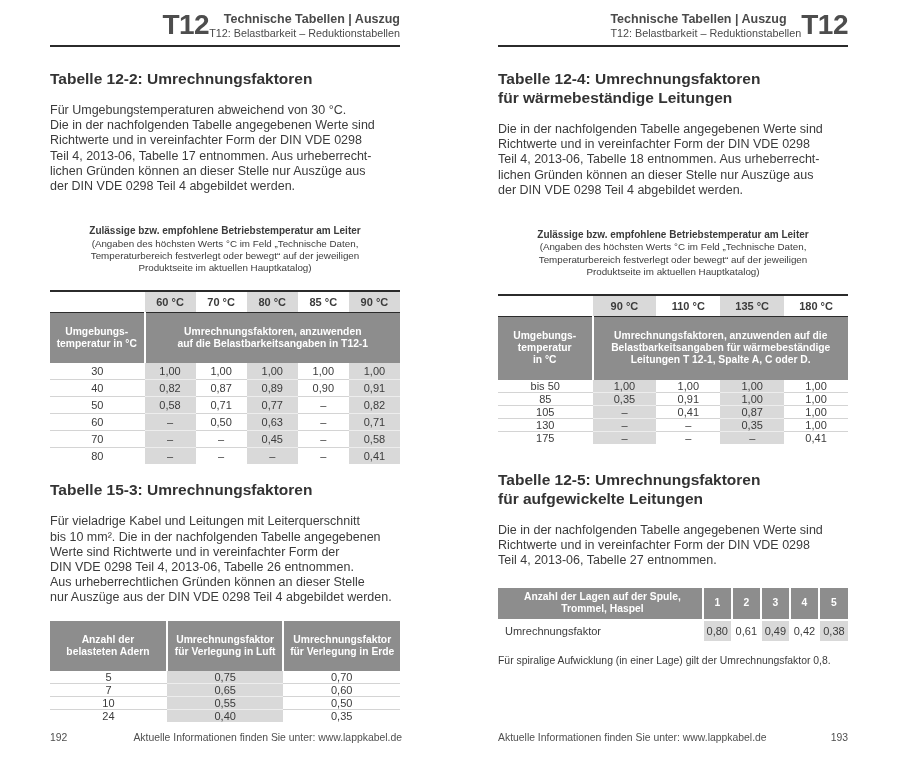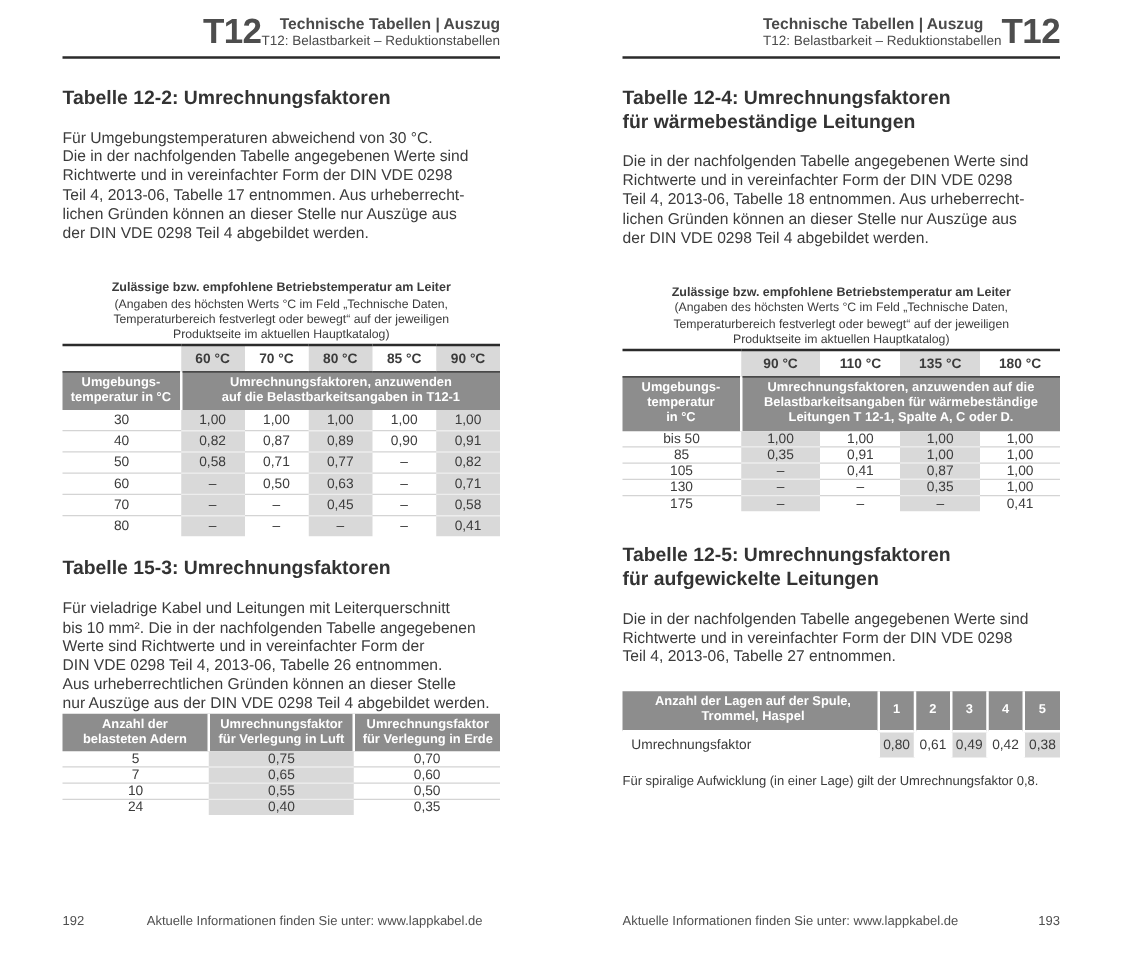--- a/index.html
+++ b/index.html
@@ -29,27 +29,27 @@
   .section-title{font-size:15.5px;line-height:19px;font-weight:bold;color:#333;margin:22px 0 0;}
   .section-title.mt{margin-top:16px;}
   .section-title.mt2{margin-top:26px;}
   .body{font-size:12.5px;line-height:15.2px;color:var(--ink);margin:15px 0 0;}
 
   
   .tbl-caption{margin-top:31px;text-align:center;font-size:9.8px;line-height:12.4px;color:var(--ink);}
   .cap-bold{font-weight:bold;font-size:10px;}
 
   
-  table.factor{width:100%;border-collapse:collapse;table-layout:fixed;color:var(--ink);margin-top:0;}
+  table.factor{width:100%;border-collapse:collapse;table-layout:fixed;color:var(--ink);margin-top:15px;}
   .factor td,.factor th{text-align:center;vertical-align:middle;}
   .temp-row td{font-weight:bold;font-size:11px;padding:4px 0;
     border-top:2px solid var(--rule);border-bottom:1px solid var(--rule);}
   .temp-row td:nth-child(even){background:var(--shade);}
   th.dark{background:var(--dark);color:#fff;font-size:10.3px;line-height:12.3px;
-    font-weight:bold;padding:3px 2px;}
+    font-weight:bold;padding:13px 2px;}
   th.dark + th.dark{border-left:2px solid #fff;}
   .factor tbody td{font-size:11px;padding:2px 0;}
   .factor tbody td:nth-child(even){background:var(--shade);}
   .factor tbody tr:not(:first-child) td{border-top:1px solid #d4d4d4;}
   .factor tbody tr:not(:first-child) td:nth-child(even){border-top:1px solid #ededed;}
   .t3 tbody td,.t4 tbody td{padding:0 0;}
   .t3{margin-top:24px;}
 
   
   table.t5{width:100%;border-collapse:collapse;table-layout:fixed;color:var(--ink);margin-top:20px;}
@@ -58,21 +58,21 @@
   .t5 th.label{text-align:center;padding-left:7px;margin-left:32px;}
   .t5 th + th{border-left:2px solid #fff;}
   .t5 tbody td{font-size:11px;padding:4px 0;text-align:center;border-top:2px solid #fff;}
   .t5 tbody td:first-child{text-align:left;padding-left:7px;background:#fff;}
   .t5 tbody td:nth-child(even){background:var(--shade);}
   .t5 tbody td + td{border-left:2px solid #fff;}
 
   .note{font-size:10.4px;line-height:13px;color:var(--ink);margin-top:13px;}
 
   
-  .page-footer{position:absolute;left:50px;right:64px;bottom:22px;display:flex;
+  .page-footer{position:absolute;left:50px;right:48px;bottom:22px;display:flex;
     justify-content:space-between;font-size:10.4px;color:#4f4f4f;}
   .page.right .page-footer{left:48px;right:52px;}
 </style>
 </head>
 <body>
 
 <div class="spread">
 
   <div class="page left">
     <div class="page-header">

